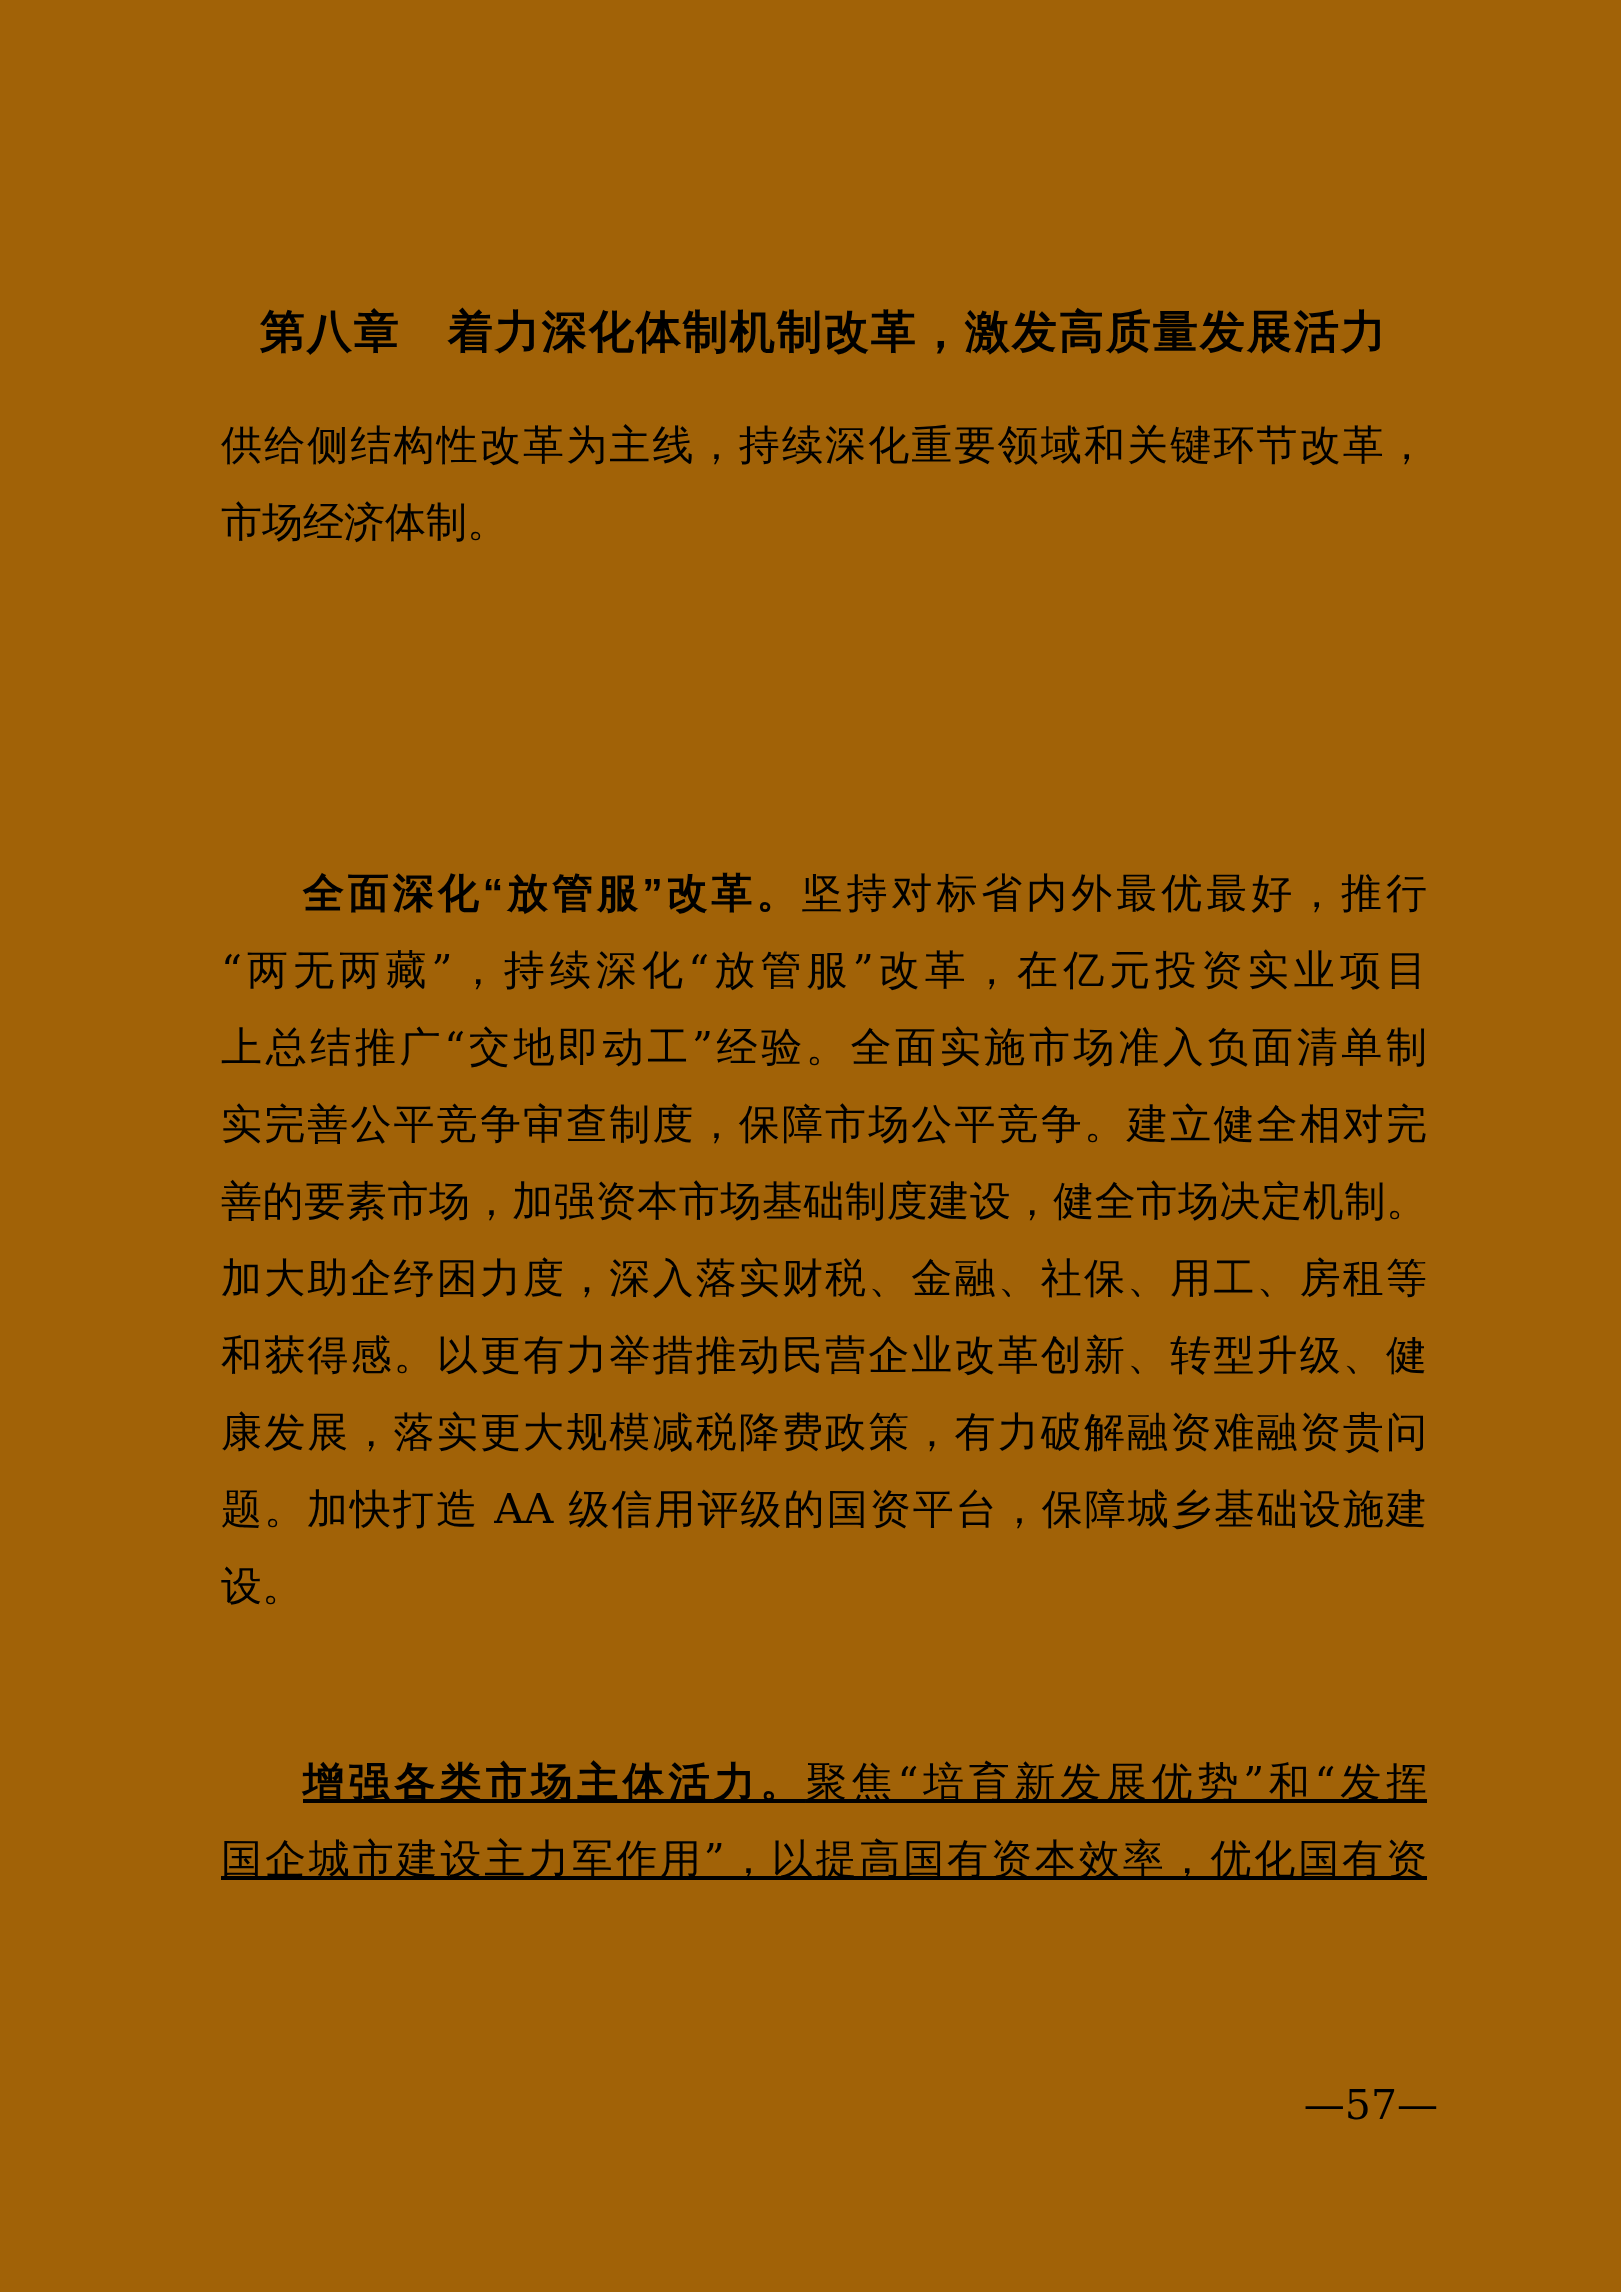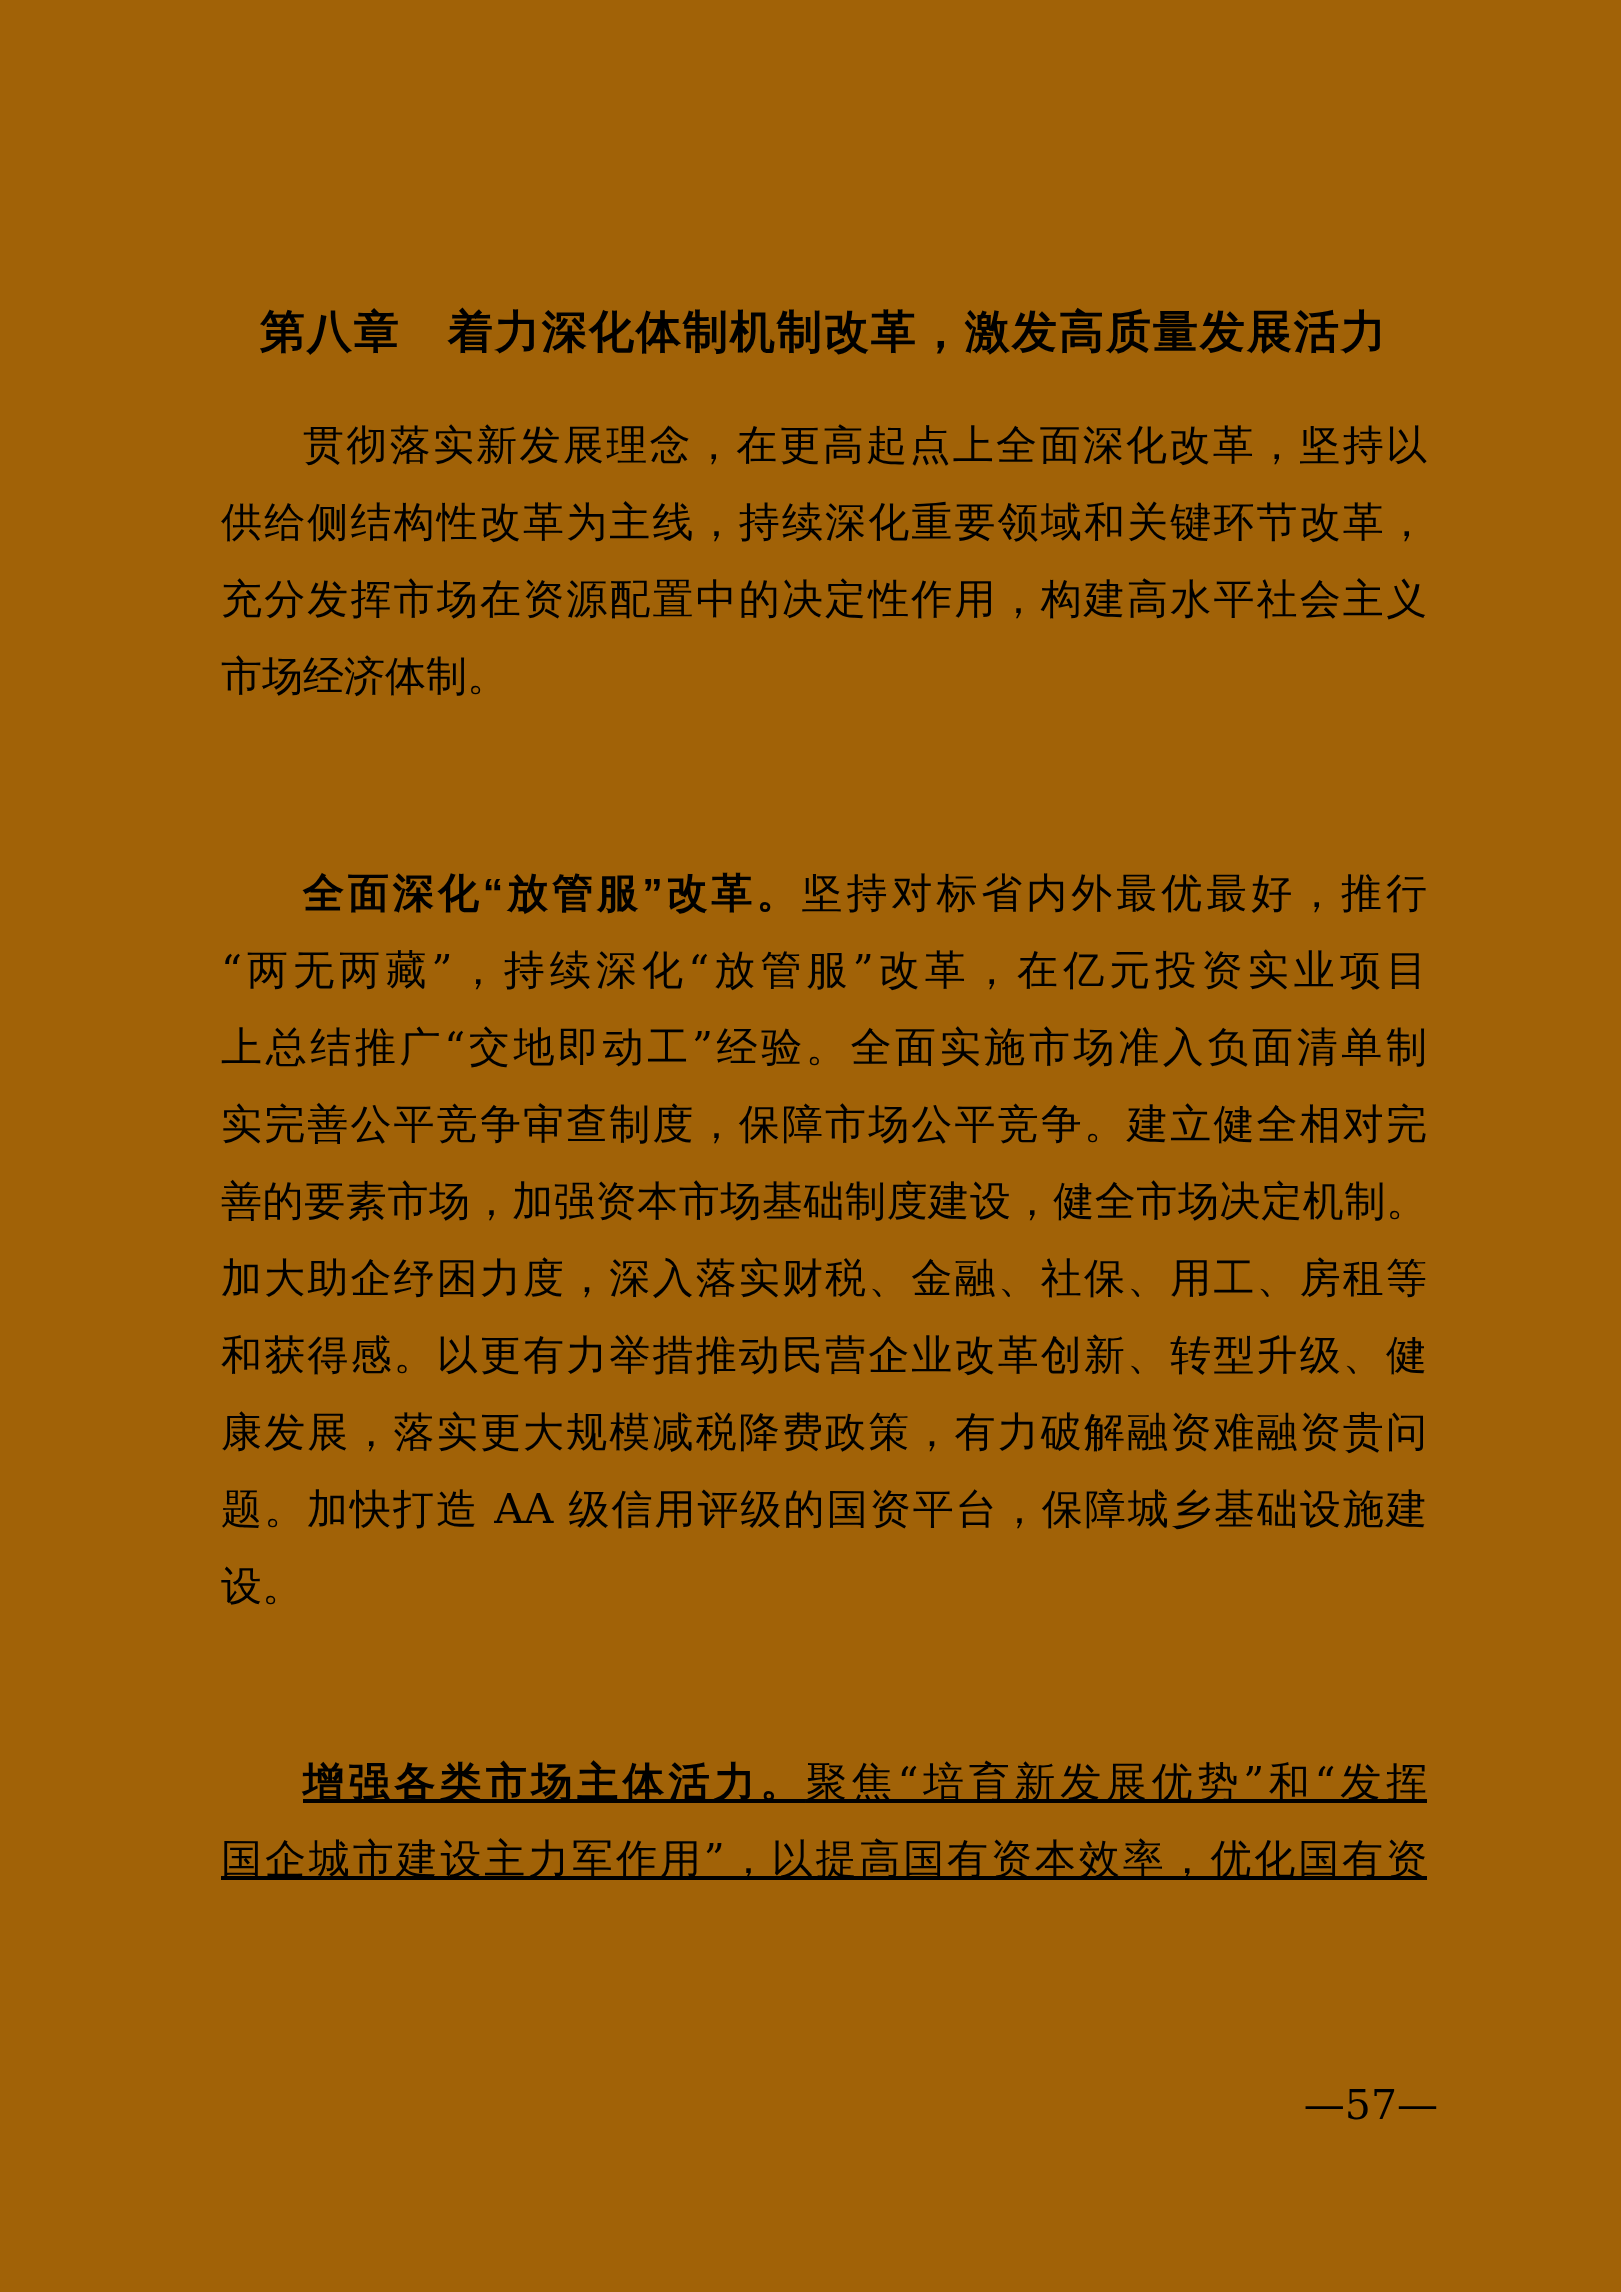--- a/index.html
+++ b/index.html
@@ -76,23 +76,21 @@
   }
 </style>
 </head>
 <body>
 
 <div class="sheet">
 
   <h1 class="title">第八章　着力深化体制机制改革，激发高质量发展活力</h1>
 
   <section class="para" id="p1">
-    <div class="line j first">贯彻落实新发展理念，在更高起点上全面深化改革，坚持以</div>
     <div class="line j">供给侧结构性改革为主线，持续深化重要领域和关键环节改革，</div>
-    <div class="line j">充分发挥市场在资源配置中的决定性作用，构建高水平社会主义</div>
     <div class="line end">市场经济体制。</div>
   </section>
 
 
   <section class="para" id="p2">
     <div class="line first">
       <span class="lead">全面深化“放管服”改革。</span><span>坚持对标省内外最优最好，推行</span>
     </div>
     <div class="line">“两无两藏”，持续深化“放管服”改革，在亿元投资实业项目</div>
     <div class="line">上总结推广“交地即动工”经验。全面实施市场准入负面清单制</div>

